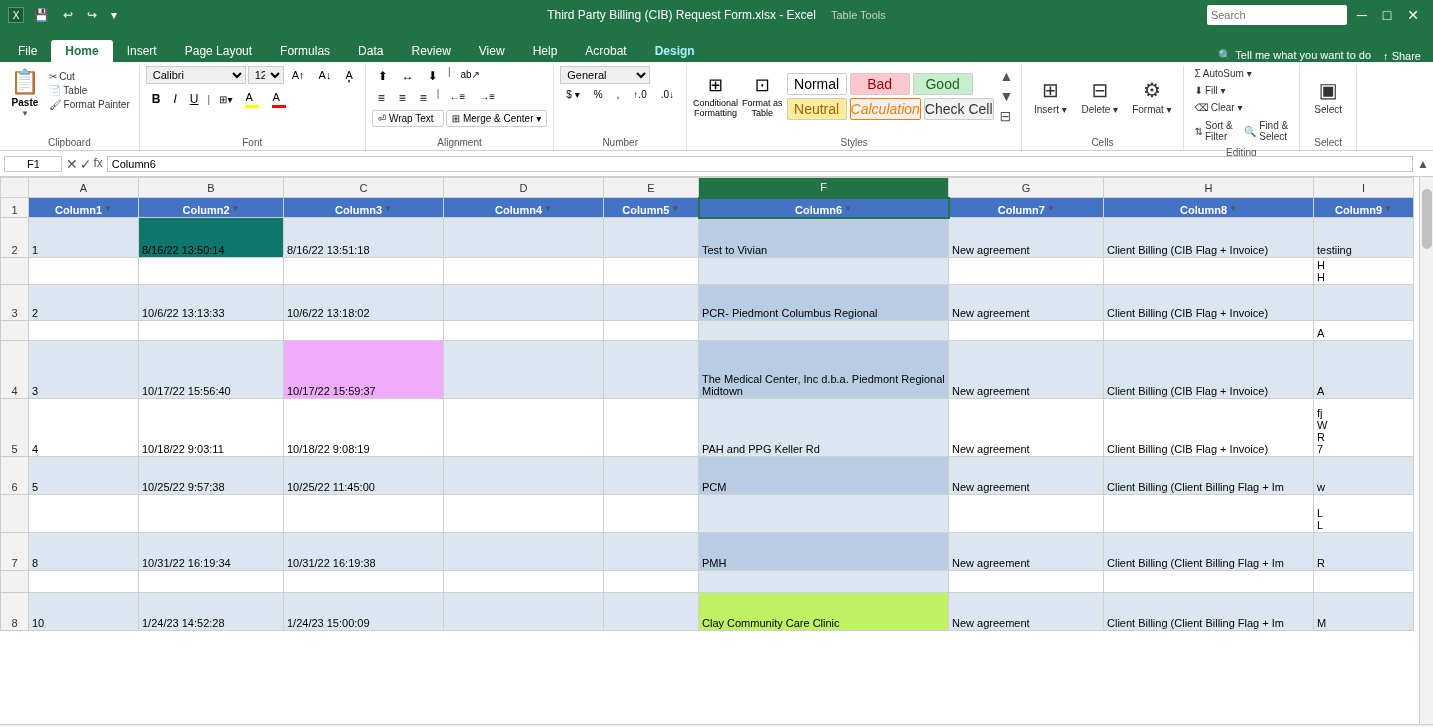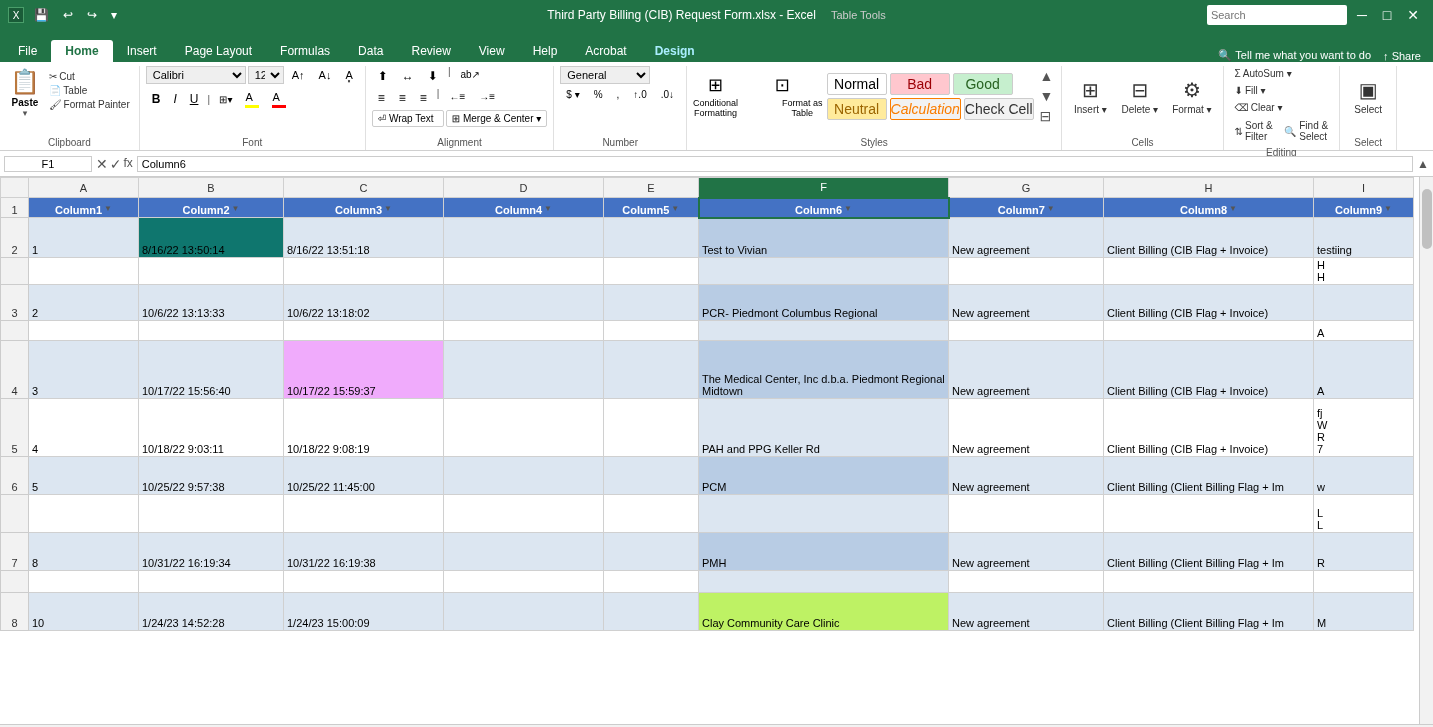--- a/index.html
+++ b/index.html
@@ -152,21 +152,21 @@
     .formula-bar {
       display: flex;
       align-items: center;
       height: 26px;
       border-bottom: 1px solid #ccc;
       background: #fff;
       padding: 0 4px;
       gap: 4px;
     }
     .name-box {
-      width: 88px;
+      width: 58px;
       border: 1px solid #ccc;
       font-size: 11px;
       padding: 1px 22px;
       text-align: center;
     }
     .formula-btns { display: flex; gap: 2px; color: #555; font-size: 14px; }
     .formula-input {
       flex: 1;
       border: 1px solid #ccc;
       font-size: 11px;
@@ -396,21 +396,21 @@
 
     <div class="ribbon-group" style="min-width:280px;">
       <div class="ribbon-group-content" style="flex-direction:column;gap:2px;">
         <div style="display:flex;gap:4px;align-items:center;">
           <div style="display:flex;flex-direction:column;gap:2px;">
             <span style="font-size:18px;text-align:center;">⊞</span>
             <span style="font-size:9px;text-align:center;">Conditional<br>Formatting</span>
           </div>
           <div style="display:flex;flex-direction:column;gap:2px;">
             <span style="font-size:18px;text-align:center;">⊡</span>
-            <span style="font-size:9px;text-align:center;margin-left:40px;">Format as<br>Table</span>
+            <span style="font-size:9px;text-align:center;">Format as<br>Table</span>
           </div>
           <div style="display:flex;flex-direction:column;gap:3px;">
             <div style="display:flex;gap:3px;">
               <div class="style-box style-normal">Normal</div>
               <div class="style-box style-bad">Bad</div>
               <div class="style-box style-good">Good</div>
             </div>
             <div style="display:flex;gap:3px;">
               <div class="style-box style-neutral">Neutral</div>
               <div class="style-box style-calculation">Calculation</div>

